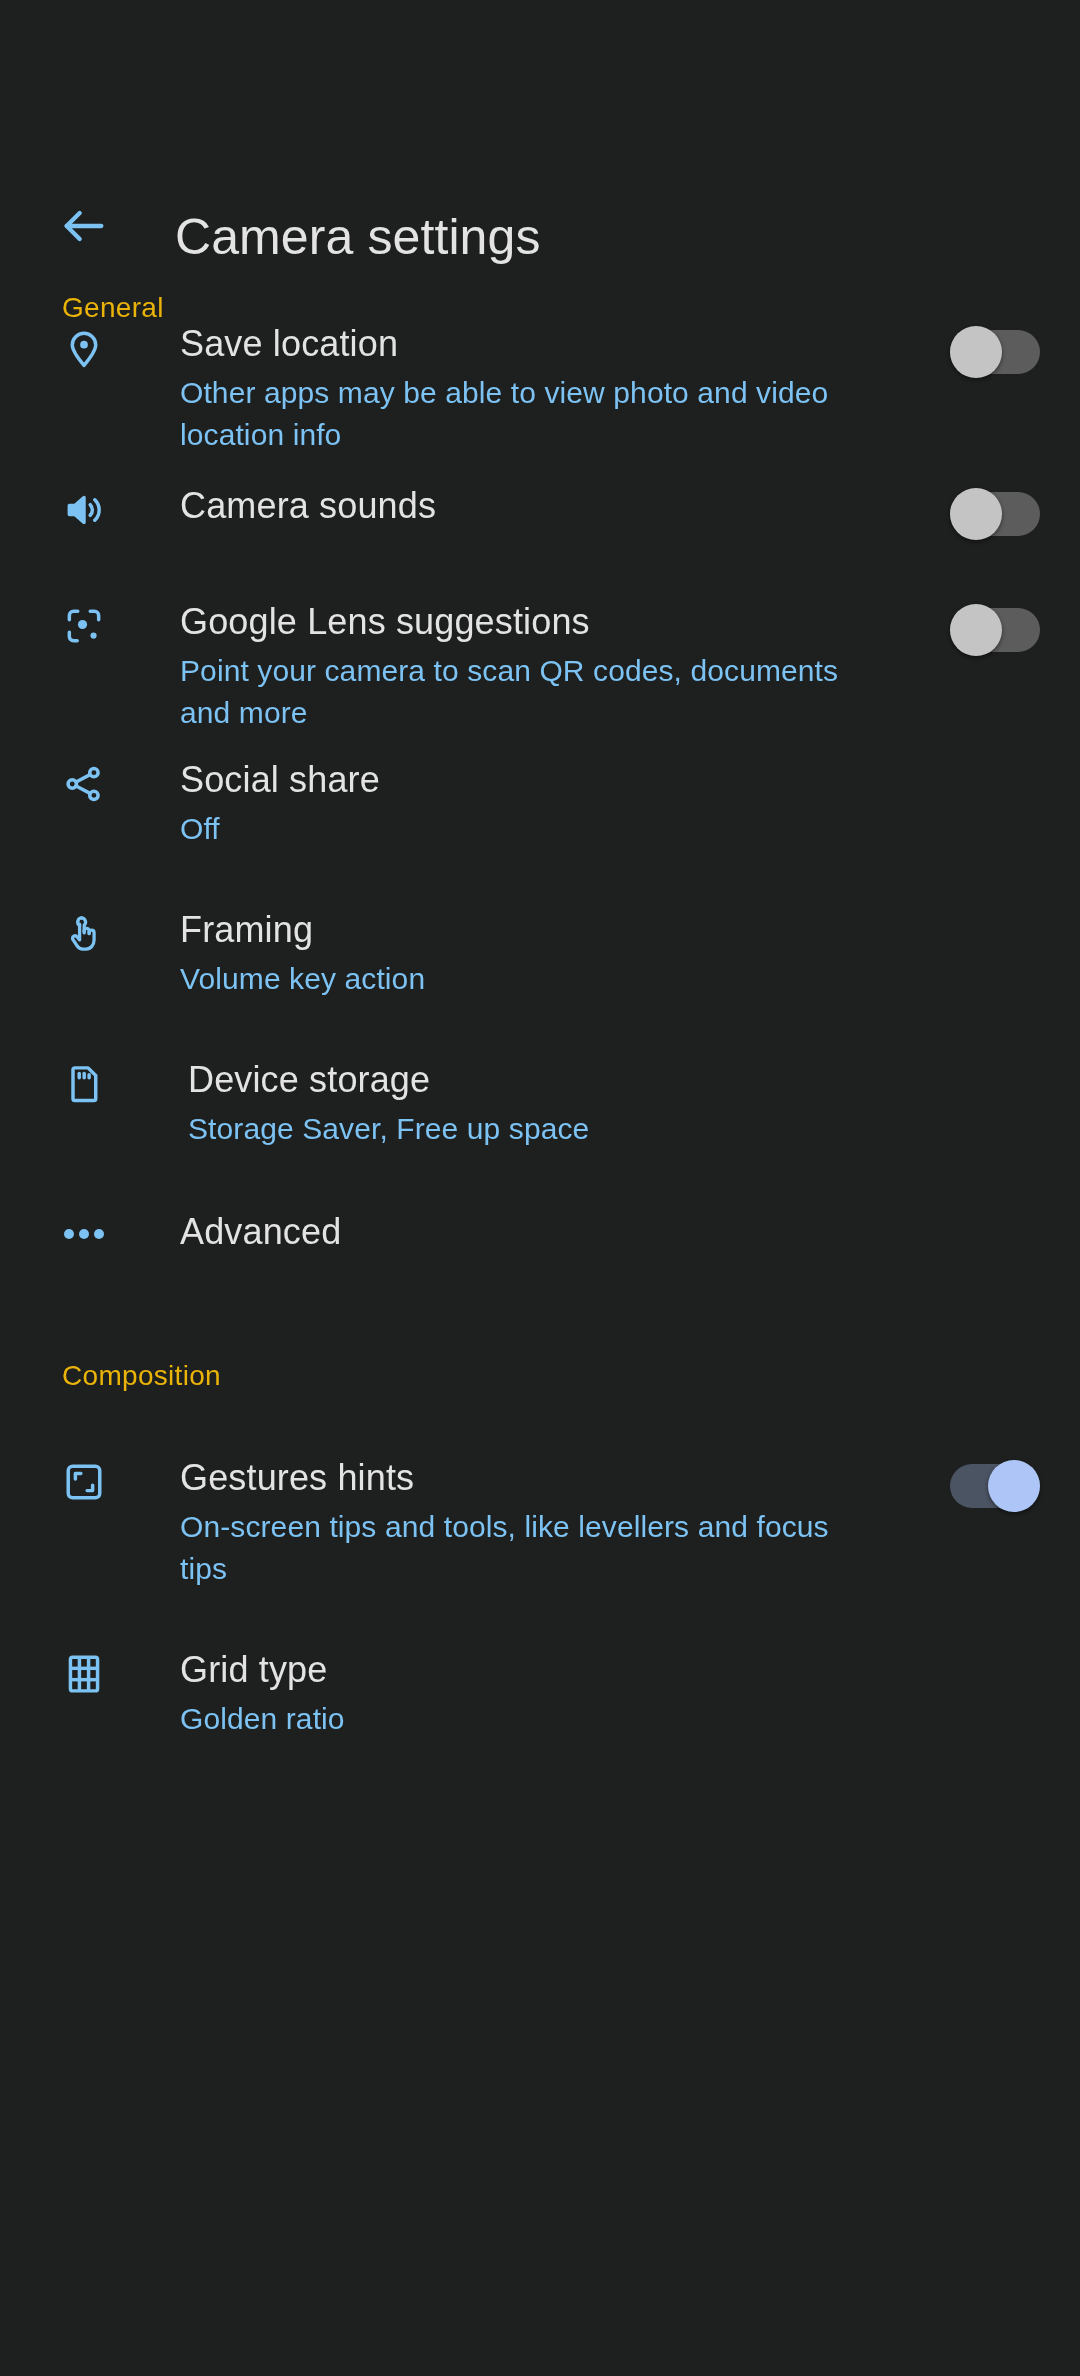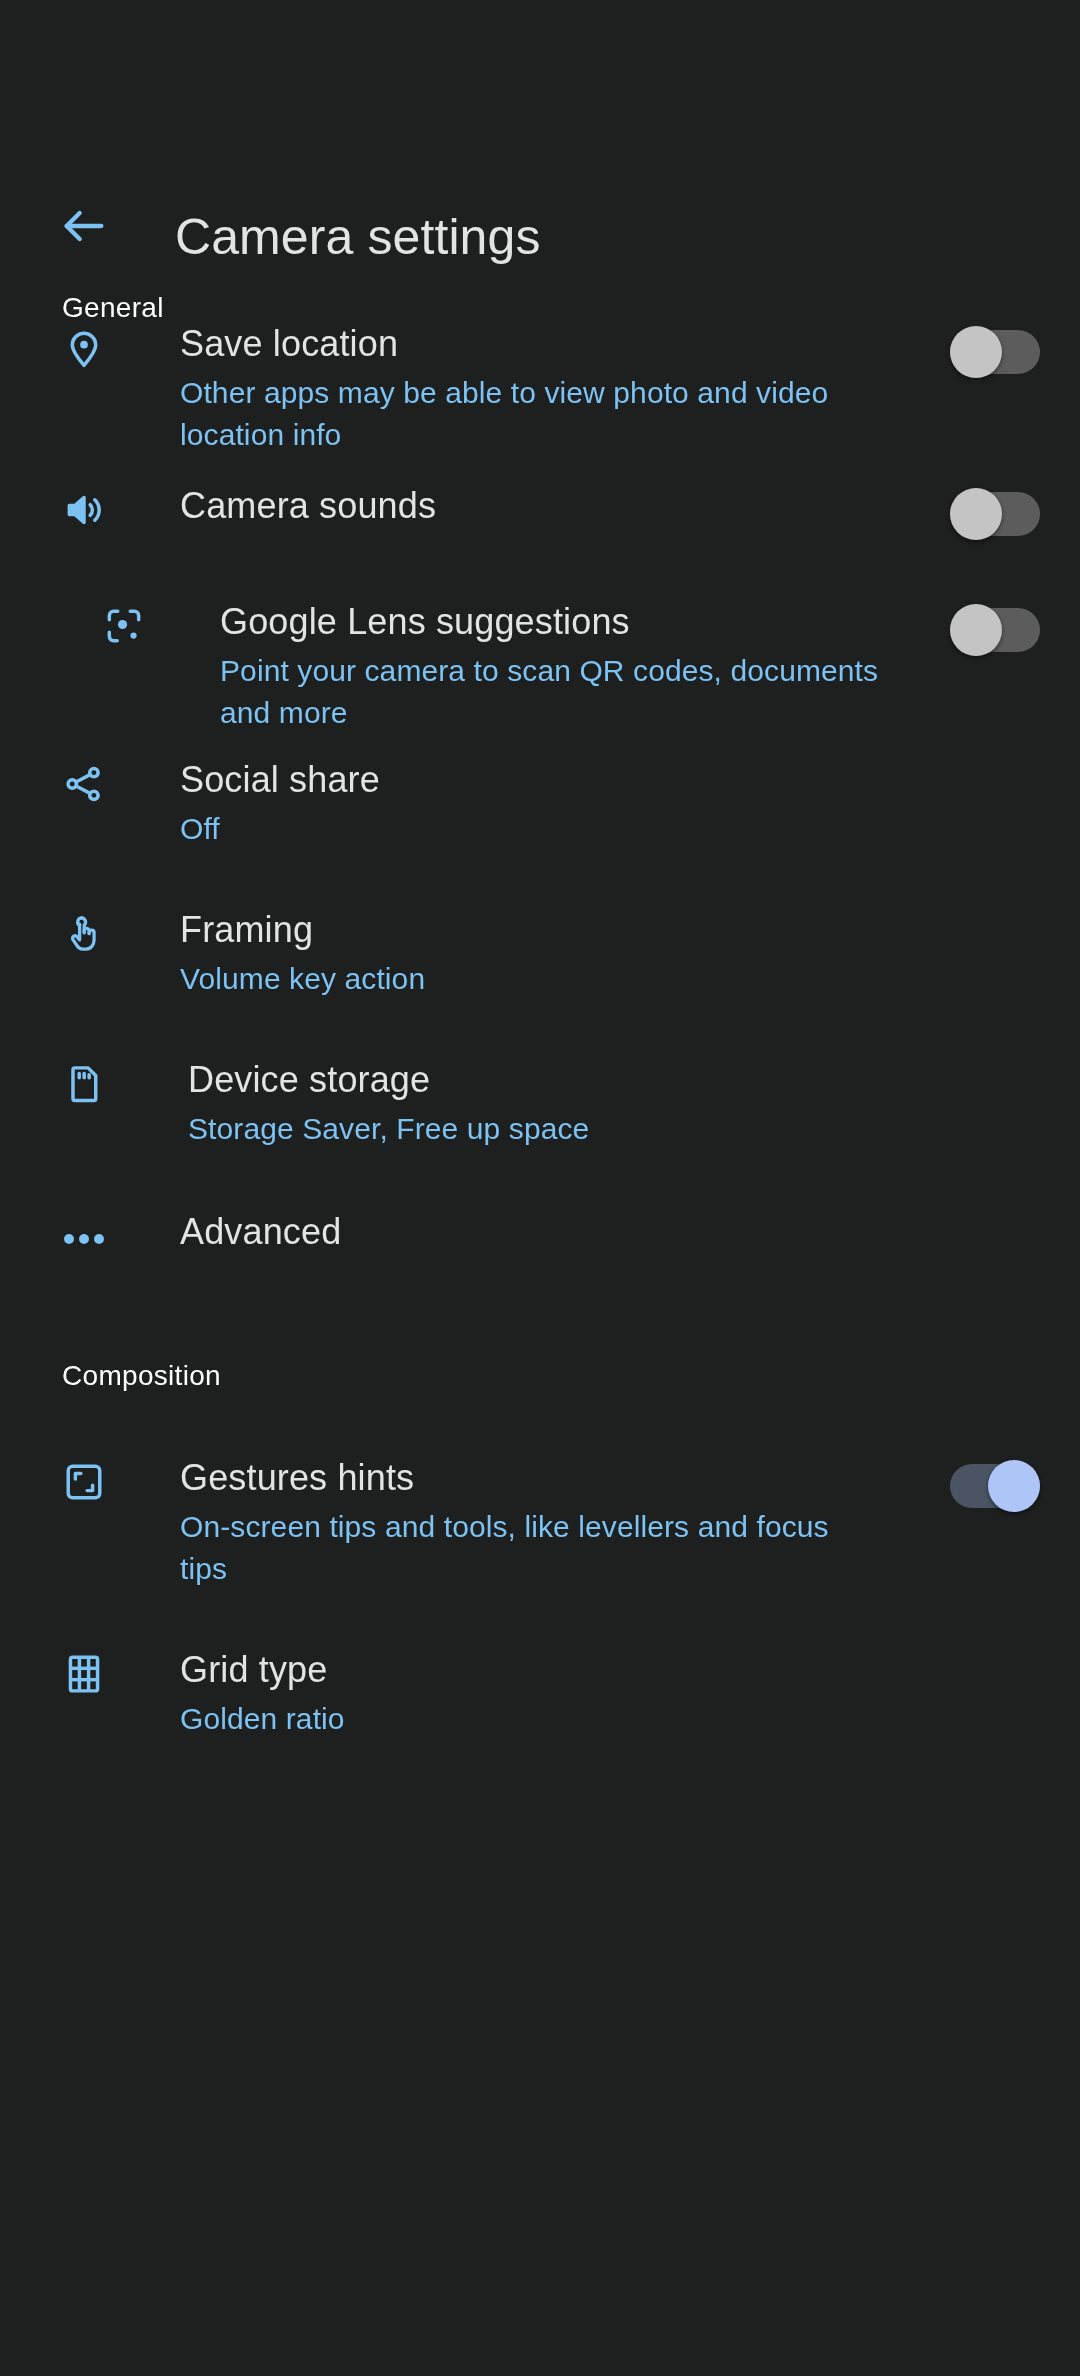--- a/index.html
+++ b/index.html
@@ -51,21 +51,21 @@
     font-weight: 400;
     letter-spacing: 0.1px;
     margin-left: 55px;
     white-space: nowrap;
   }
 
   
   .section-header {
     font-size: 28px;
     line-height: 1;
-    color: #ffffff;
+    color: #eab308;
     letter-spacing: 0.3px;
     padding-left: 62px;
   }
 
   #sec-general { margin-top: 32px; }
   #sec-composition { margin-top: 0; }
 
   
   .row {
     display: flex;
@@ -193,21 +193,21 @@
     </div>
     <div class="row-text">
       <div class="row-title">Camera sounds</div>
     </div>
     <div class="switch off">
       <div class="track"></div>
       <div class="thumb"></div>
     </div>
   </div>
 
-  <div class="row" style="margin-top:60px;margin-left:40px;">
+  <div class="row" style="margin-top:60px;">
     <div class="row-icon">
       <svg width="44" height="44" viewBox="0 0 24 24" fill="none" stroke="#7cc2f3" stroke-width="1.9" stroke-linecap="round" stroke-linejoin="round">
         <path d="M4 8.6V6.3A2.3 2.3 0 0 1 6.3 4h2.3"></path>
         <path d="M15.4 4h2.3A2.3 2.3 0 0 1 20 6.3v2.3"></path>
         <path d="M4 15.4v2.3A2.3 2.3 0 0 0 6.3 20h2"></path>
         <circle cx="11.2" cy="11.2" r="2.5" fill="#7cc2f3" stroke="none"></circle>
         <circle cx="17.2" cy="17.2" r="1.7" fill="#7cc2f3" stroke="none"></circle>
       </svg>
     </div>
     <div class="row-text">
@@ -259,21 +259,21 @@
         <line x1="12.1" y1="6.2" x2="12.1" y2="8.6"></line>
         <line x1="14.8" y1="6.9" x2="14.8" y2="8.6"></line>
       </svg>
     </div>
     <div class="row-text">
       <div class="row-title">Device storage</div>
       <div class="row-subtitle">Storage Saver, Free up space</div>
     </div>
   </div>
 
-  <div class="row" style="margin-top:60px;align-items:center;">
+  <div class="row" style="margin-top:60px;">
     <div class="row-icon" style="padding-top:14px;">
       <svg width="44" height="20" viewBox="0 0 44 20">
         <circle cx="7" cy="10" r="5" fill="#7cc2f3"></circle>
         <circle cx="22" cy="10" r="5" fill="#7cc2f3"></circle>
         <circle cx="37" cy="10" r="5" fill="#7cc2f3"></circle>
       </svg>
     </div>
     <div class="row-text">
       <div class="row-title">Advanced</div>
     </div>

